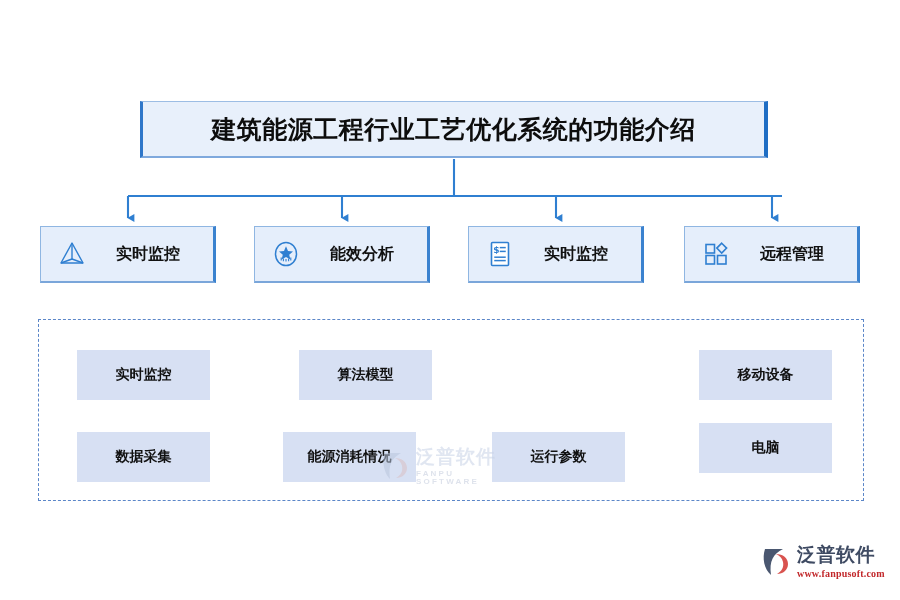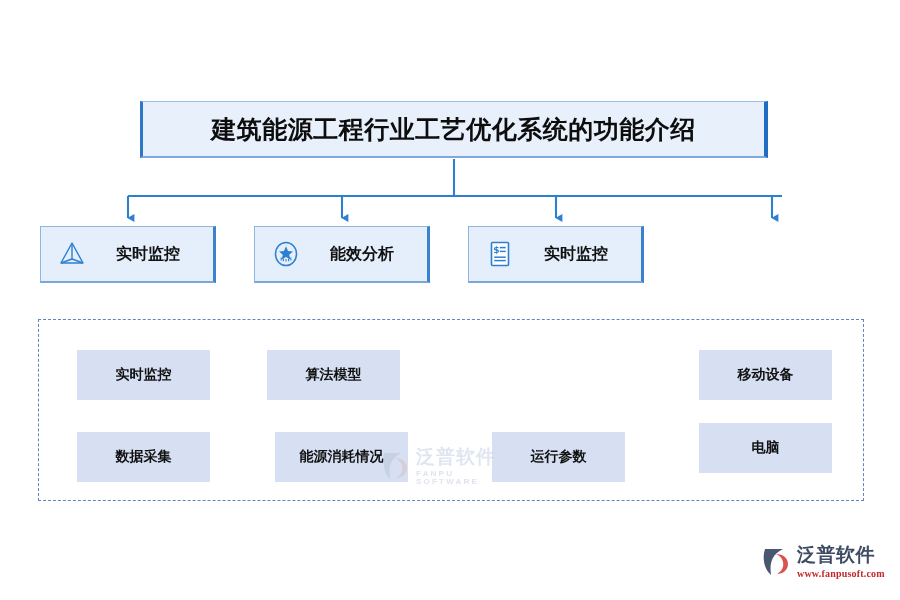--- a/index.html
+++ b/index.html
@@ -262,38 +262,51 @@
           <path d="M14.5,7.6 L19.0,7.6"></path>
           <path d="M14.5,11.4 L19.0,11.4"></path>
           <path d="M9.0,17.2 L19.0,17.2"></path>
           <path d="M9.0,20.6 L19.0,20.6"></path>
         </g>
       </svg>
     </span>
     <span class="cat-label">实时监控</span>
   </div>
 
+  <div class="cat-node" style="left:684px">
+    <span class="cat-icon">
+      <svg width="28" height="28" viewBox="0 0 28 28" xmlns="http://www.w3.org/2000/svg">
+        <g fill="none" stroke="#2f7fd1" stroke-width="1.6">
+          <rect x="4" y="4.5" width="8.5" height="8.5"></rect>
+          <rect x="4" y="15.5" width="8.5" height="8.5"></rect>
+          <rect x="15.5" y="15.5" width="8.5" height="8.5"></rect>
+          <path d="M19.7,3.2 L24.6,8.1 L19.7,13.0 L14.8,8.1 Z"></path>
+        </g>
+      </svg>
+    </span>
+    <span class="cat-label">远程管理</span>
+  </div>
 
   <div id="detail-panel">
     <div class="detail-grid">
 
       <div class="detail-chip" style="left:38px;  top:30px">
         <span>实时监控</span>
       </div>
-      <div class="detail-chip" style="left:228px; top:30px">
+      <div class="detail-chip" style="left:260px; top:30px">
         <span>算法模型</span>
       </div>
       <div class="detail-chip" style="left:660px; top:30px">
         <span>移动设备</span>
       </div>
 
       <div class="detail-chip" style="left:38px;  top:112px">
         <span>数据采集</span>
       </div>
-      <div class="detail-chip" style="left:236px; top:112px">
+      <div class="detail-chip" style="left:244px; top:112px">
         <span>能源消耗情况</span>
       </div>
       <div class="detail-chip" style="left:453px; top:112px">
         <span>运行参数</span>
       </div>
       <div class="detail-chip" style="left:660px; top:103px">
         <span>电脑</span>
       </div>
 
     </div>

